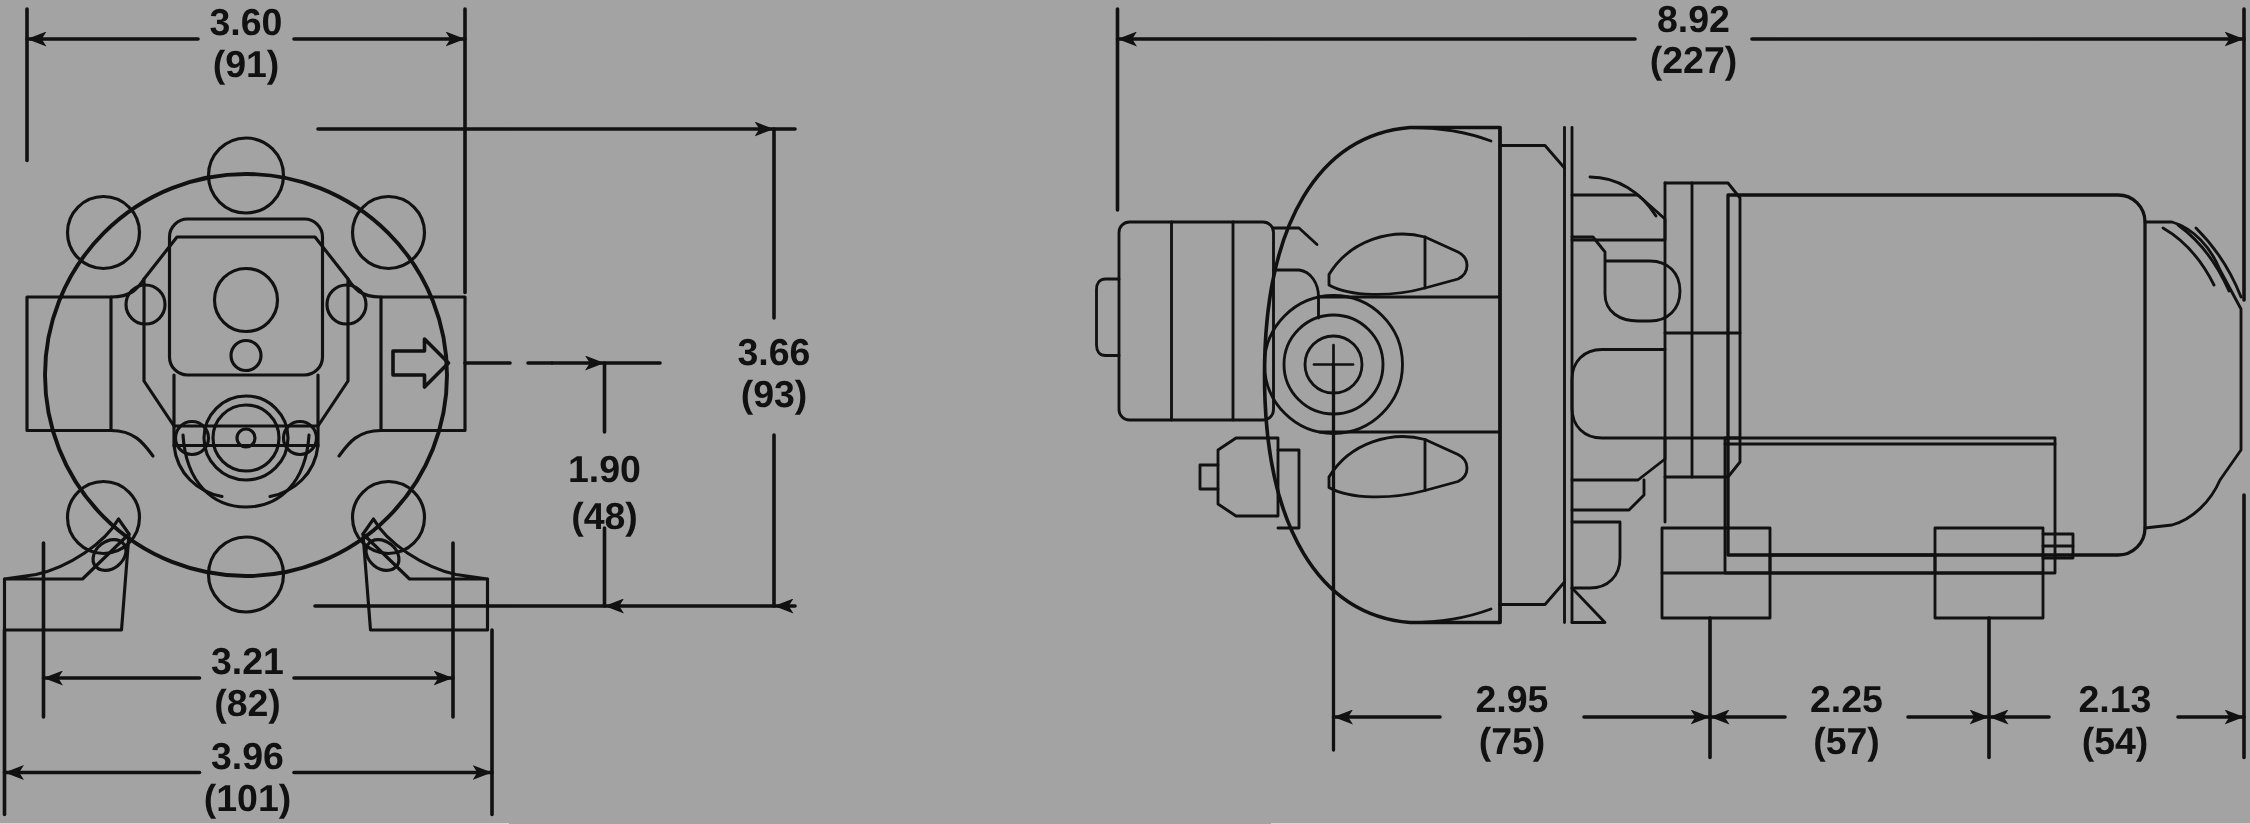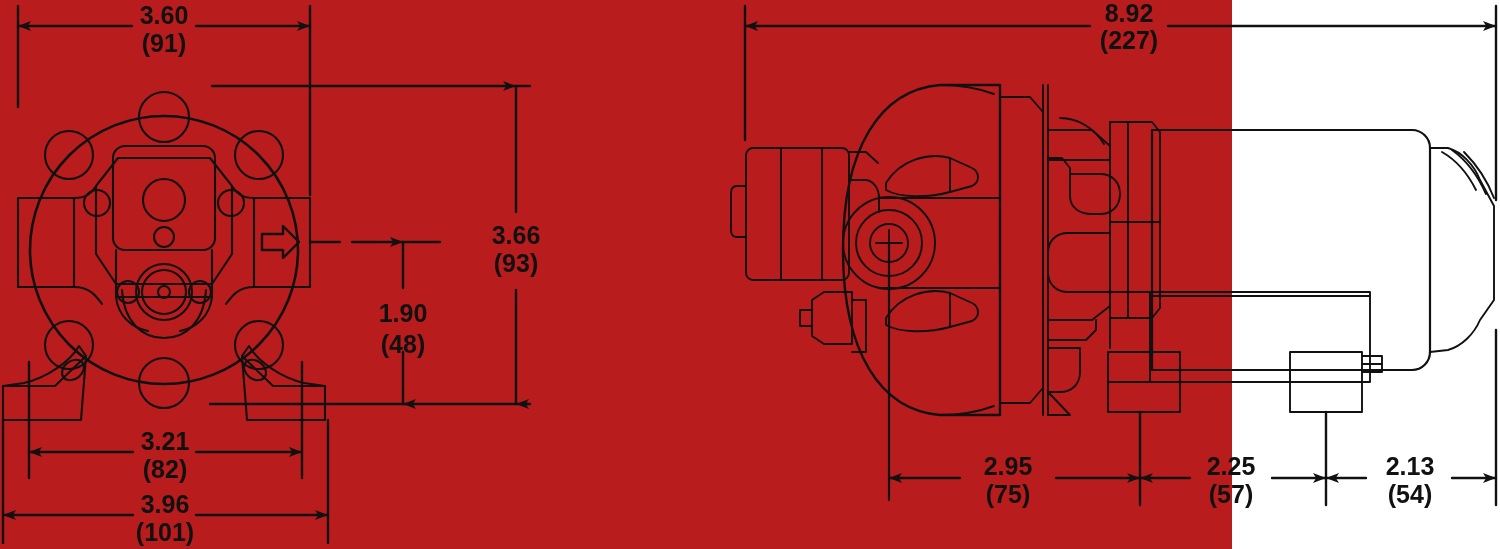--- a/index.html
+++ b/index.html
@@ -1,18 +1,18 @@
 <!DOCTYPE html>
 <html><head>
 <meta charset="utf-8">
 <style>
   html,body{margin:0;padding:0;background:#ffffff;}
   body{width:1500px;height:549px;overflow:hidden;
        font-family:"Liberation Sans","DejaVu Sans",sans-serif;}
-  #sheet{position:relative;width:1232px;height:549px;background:#b91c1c;}
+  #sheet{position:relative;width:1500px;height:549px;background:#a3a3a3;}
   svg{display:block;}
   .dimtext{font-family:"Liberation Sans","DejaVu Sans",sans-serif;
            font-size:25px;font-weight:700;fill:#111;}
   text{dominant-baseline:middle;}
 </style>
 </head>
 <body>
 
 <div id="sheet">
 <svg width="1500" height="549" viewBox="0 0 1500 549">

